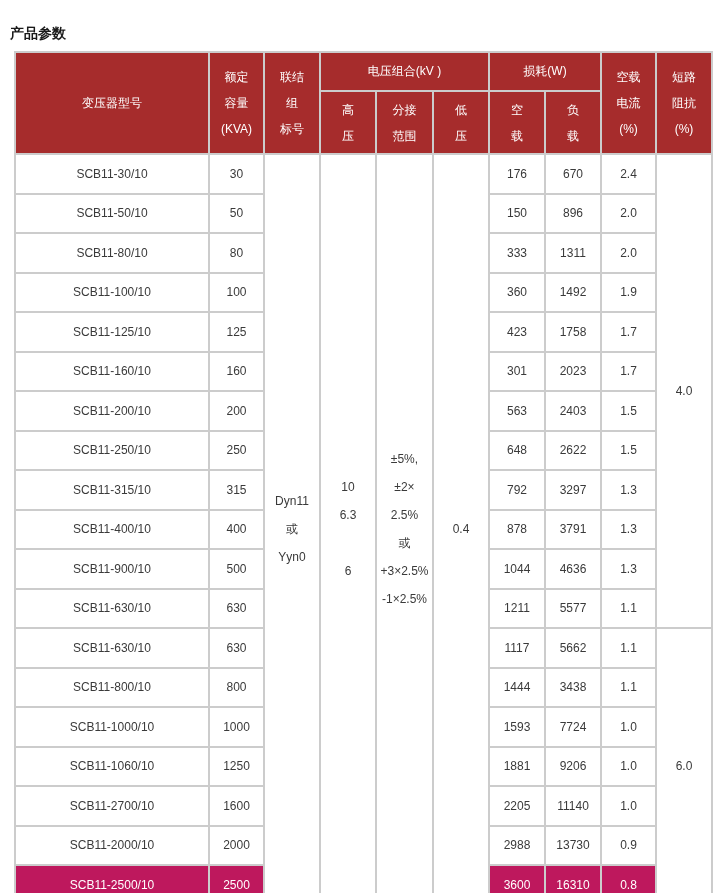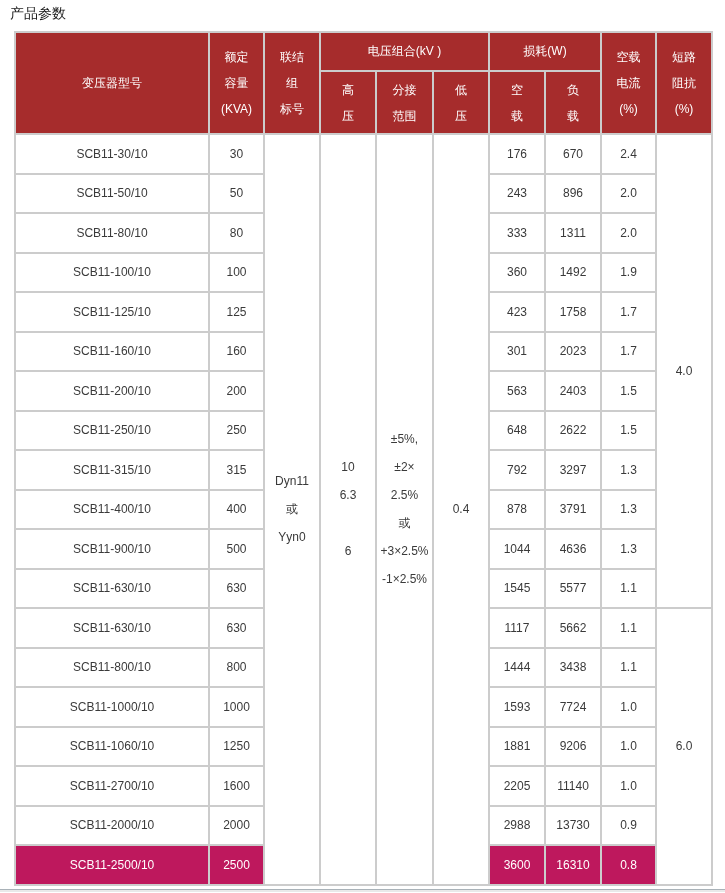--- a/index.html
+++ b/index.html
@@ -3,22 +3,22 @@
 <meta charset="utf-8">
 <style>
   * { box-sizing: border-box; margin: 0; padding: 0; }
   html, body { background: #ffffff; }
   body {
     width: 725px; height: 893px; overflow: hidden;
     font-family: "Liberation Sans", "DejaVu Sans", sans-serif;
     color: #333;
   }
   .page-title {
-    font-size: 14px; font-weight: normal; color: #1a1a1a;
-    padding: 4px 0 0 10px; line-height: 18px;
+    font-size: 14px; font-weight: bold; color: #1a1a1a;
+    padding: 24px 0 0 10px; line-height: 18px;
   }
   table.params {
     border-collapse: collapse; table-layout: fixed;
     width: 697px; margin: 9px 0 0 14px;
   }
   table.params th, table.params td {
     border: 2px solid #cccccc;
     text-align: center; vertical-align: middle;
     padding: 0; overflow: hidden;
   }
@@ -133,21 +133,21 @@
 -1×2.5%</td>
         <td class="pre" rowspan="19">0.4</td>
         <td>176</td>
         <td>670</td>
         <td>2.4</td>
         <td rowspan="12">4.0</td>
       </tr>
       <tr>
         <td>SCB11-50/10</td>
         <td>50</td>
-        <td>243</td>
+        <td>150</td>
         <td>896</td>
         <td>2.0</td>
       </tr>
       <tr>
         <td>SCB11-80/10</td>
         <td>80</td>
         <td>333</td>
         <td>1311</td>
         <td>2.0</td>
       </tr>
@@ -203,21 +203,21 @@
       <tr>
         <td>SCB11-900/10</td>
         <td>500</td>
         <td>1044</td>
         <td>4636</td>
         <td>1.3</td>
       </tr>
       <tr>
         <td>SCB11-630/10</td>
         <td>630</td>
-        <td>1545</td>
+        <td>1211</td>
         <td>5577</td>
         <td>1.1</td>
       </tr>
       <tr>
         <td>SCB11-630/10</td>
         <td>630</td>
         <td>1117</td>
         <td>5662</td>
         <td>1.1</td>
         <td rowspan="7">6.0</td>

